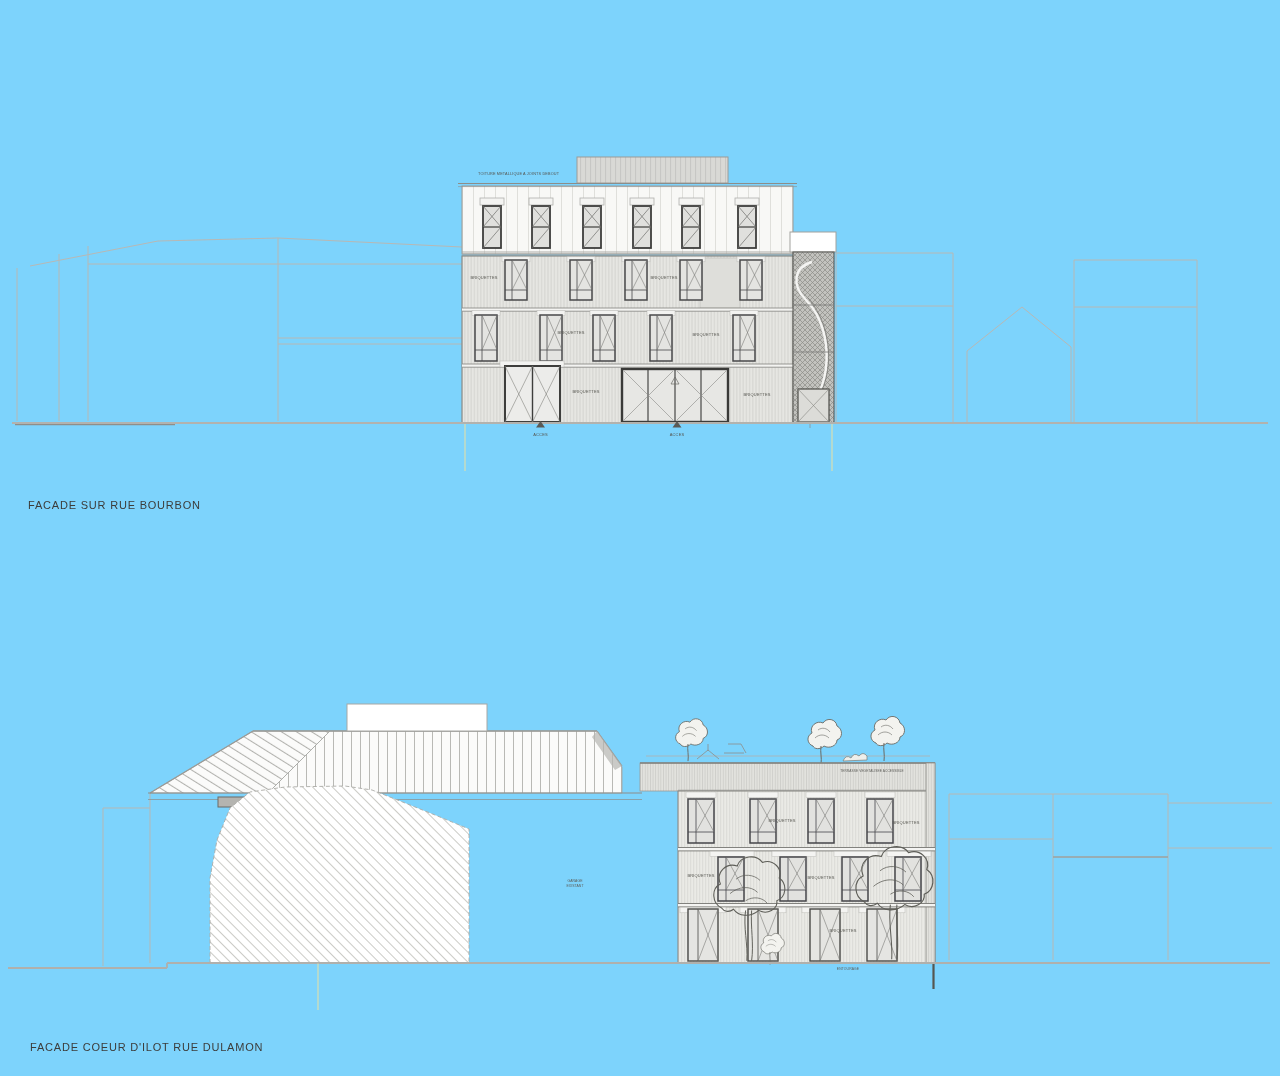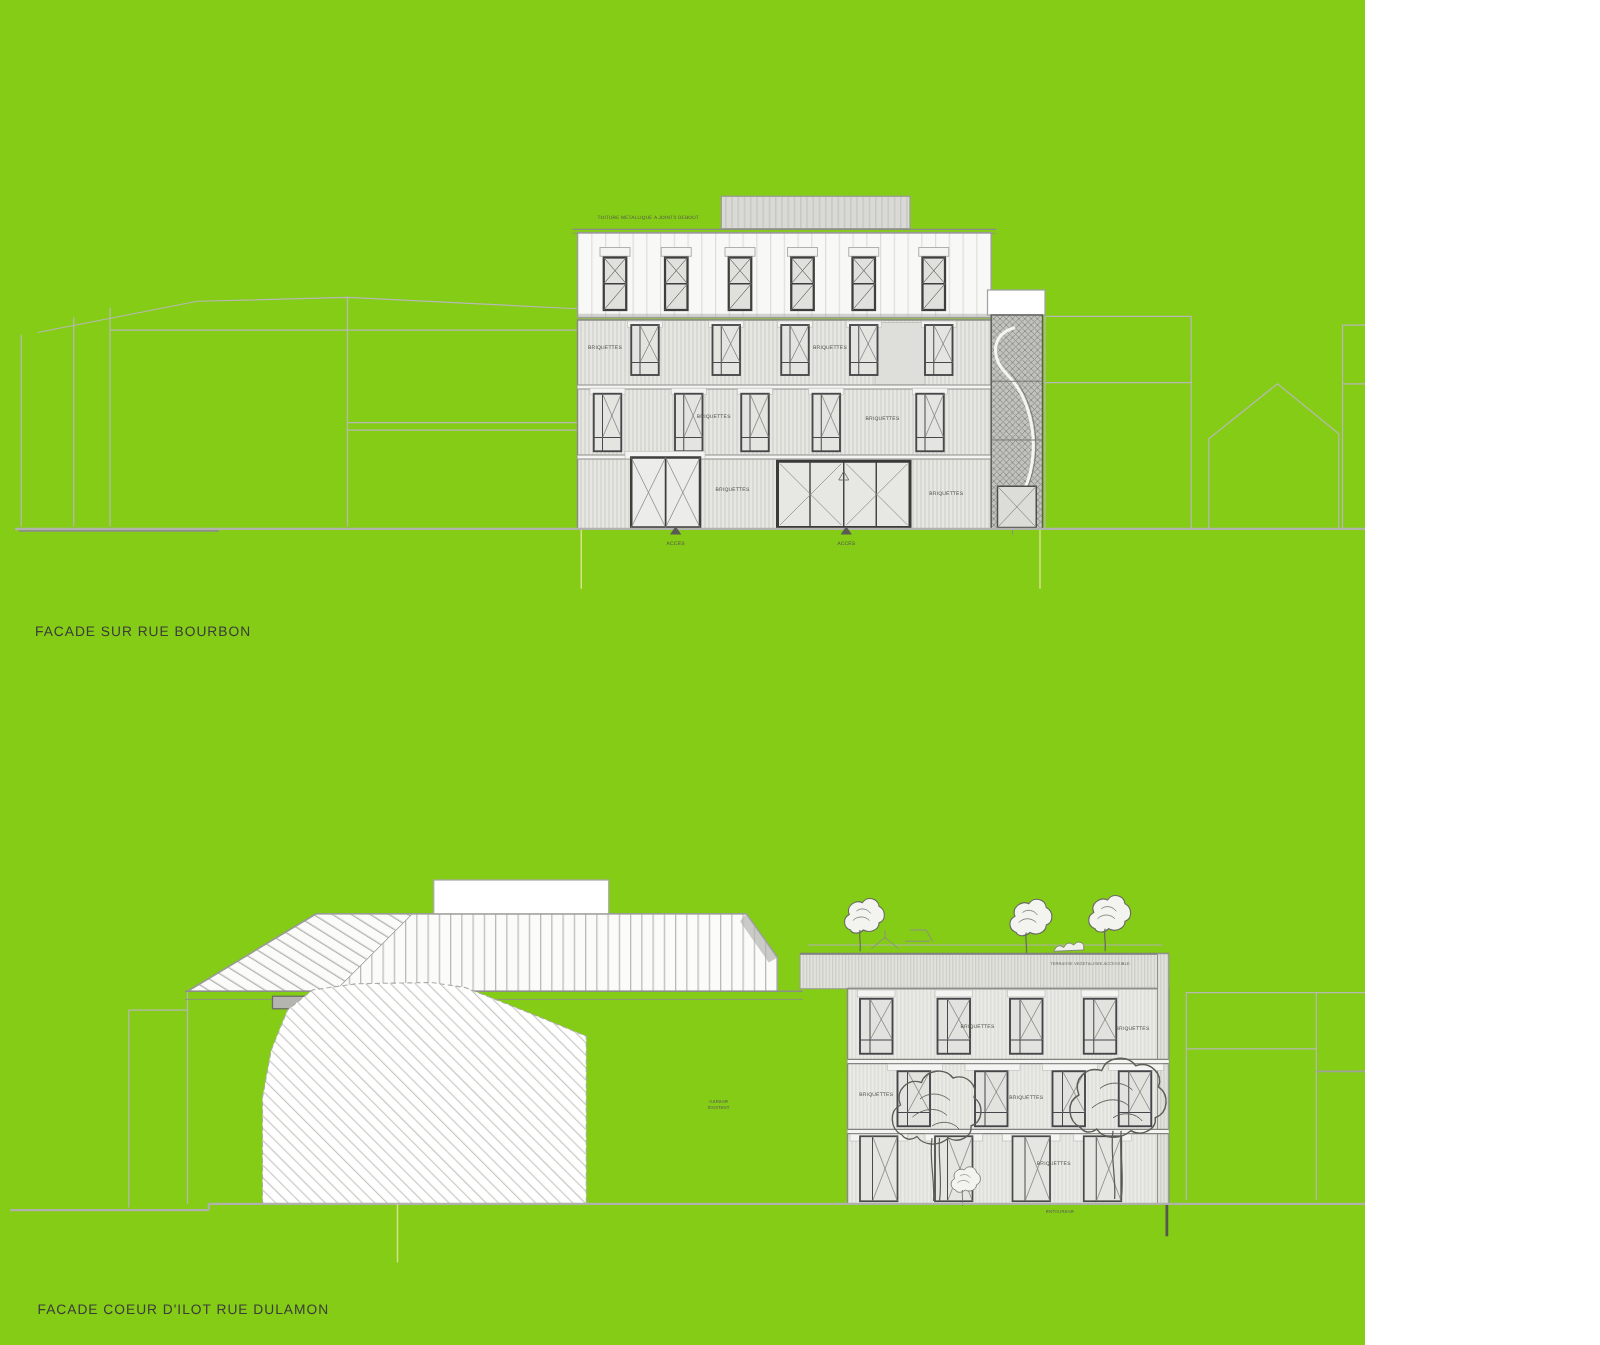--- a/index.html
+++ b/index.html
@@ -1,16 +1,16 @@
 <!DOCTYPE html>
 <html><head>
 <meta charset="utf-8">
 <style>
   html,body{margin:0;padding:0;background:#ffffff;}
-  .sheet{position:relative;width:1092px;height:1076px;background:#84cc16;overflow:hidden;
+  .sheet{position:relative;width:1280px;height:1076px;background:#7dd3fc;overflow:hidden;
          font-family:"Liberation Sans", sans-serif;}
   svg{display:block;}
   text{font-family:"Liberation Sans", sans-serif;fill:#4e4e4a;}
   .title{font-size:11px;letter-spacing:.8px;fill:#3c3c3a;}
   .micro{font-size:4px;letter-spacing:.15px;fill:#55554f;}
   .micro2{font-size:3.4px;letter-spacing:.1px;fill:#5c5c58;}
 </style>
 </head>
 <body>
 

